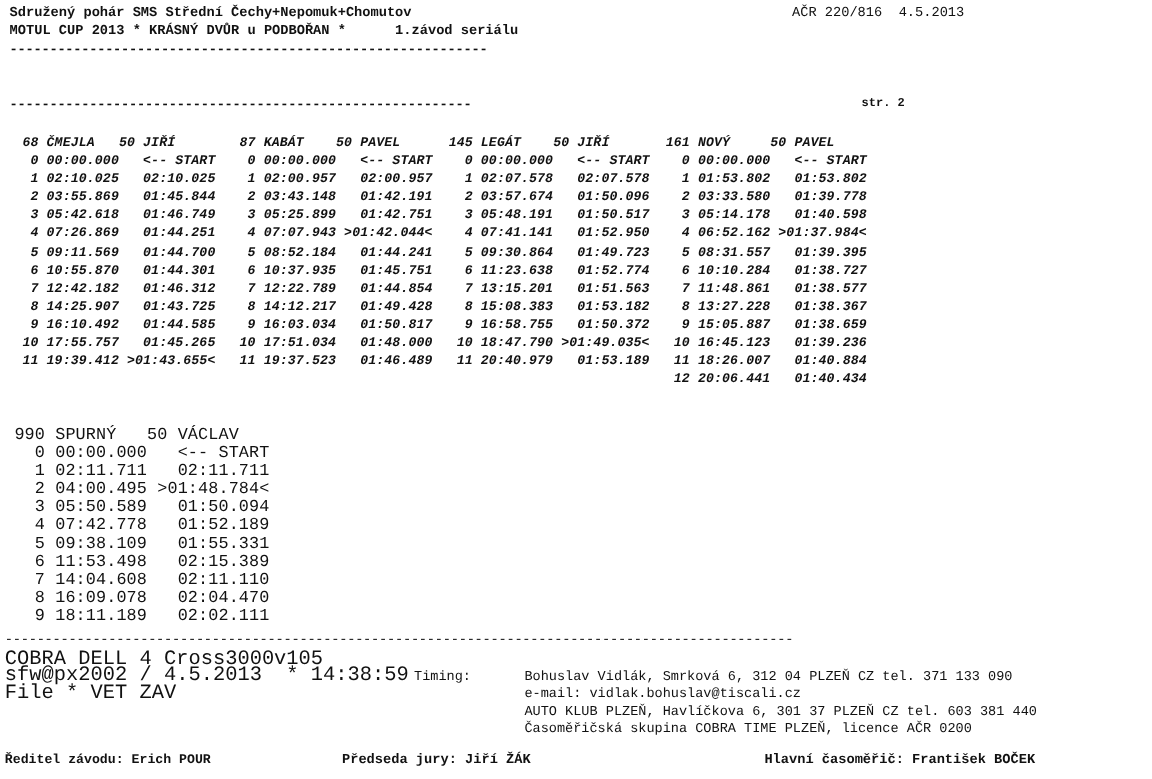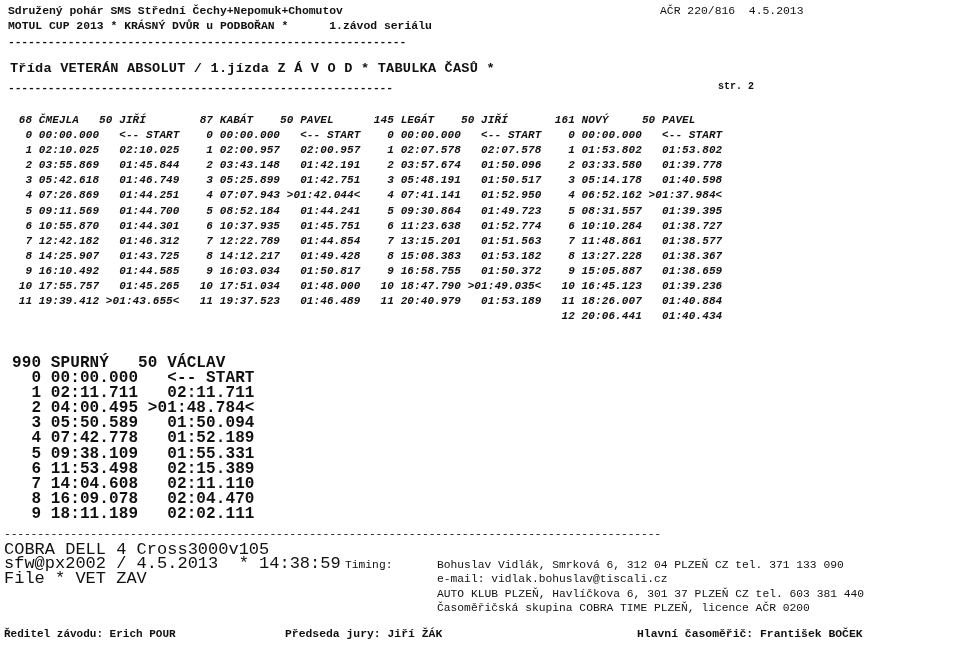--- a/index.html
+++ b/index.html
@@ -90,23 +90,23 @@
     font-size: 11px;
     line-height: 15.1px;
     font-weight: bold;
     letter-spacing: 0.1px;
     font-style: italic;
   }
   .grid2 {
     position: absolute;
     left: 12px;
     top: 356px;
-    font-size: 16px;
+    font-size: 14px;
     line-height: 15.1px;
-    font-weight: bold;
+    font-weight: normal;
     letter-spacing: 0.1px;
   }
 
   
   .rule3 {
     position: absolute;
     left: 4px;
     top: 528px;
     font-size: 11.4px;
     line-height: 13px;
@@ -167,21 +167,20 @@
 
 <div class="page">
 
   <pre class="block hdr"><span>Sdružený pohár SMS Střední Čechy+Nepomuk+Chomutov</span>
 <span>MOTUL CUP 2013 * KRÁSNÝ DVŮR u PODBOŘAN *      1.závod seriálu</span></pre>
 
   <pre class="block hdr-right">AČR 220/816  4.5.2013</pre>
 
   <pre class="block rule1">------------------------------------------------------------</pre>
 
-  <pre class="block title">Třída VETERÁN ABSOLUT / 1.jízda Z Á V O D * TABULKA ČASŮ *</pre>
 
   <pre class="block rule2">----------------------------------------------------------</pre>
 
   <pre class="block strpage">str. 2</pre>
 
   <pre class="block grid" id="grid-top"> 68 ČMEJLA   50 JIŘÍ        87 KABÁT    50 PAVEL      145 LEGÁT    50 JIŘÍ       161 NOVÝ     50 PAVEL    
   0 00:00.000   &lt;-- START    0 00:00.000   &lt;-- START    0 00:00.000   &lt;-- START    0 00:00.000   &lt;-- START
   1 02:10.025   02:10.025    1 02:00.957   02:00.957    1 02:07.578   02:07.578    1 01:53.802   01:53.802
   2 03:55.869   01:45.844    2 03:43.148   01:42.191    2 03:57.674   01:50.096    2 03:33.580   01:39.778
   3 05:42.618   01:46.749    3 05:25.899   01:42.751    3 05:48.191   01:50.517    3 05:14.178   01:40.598

